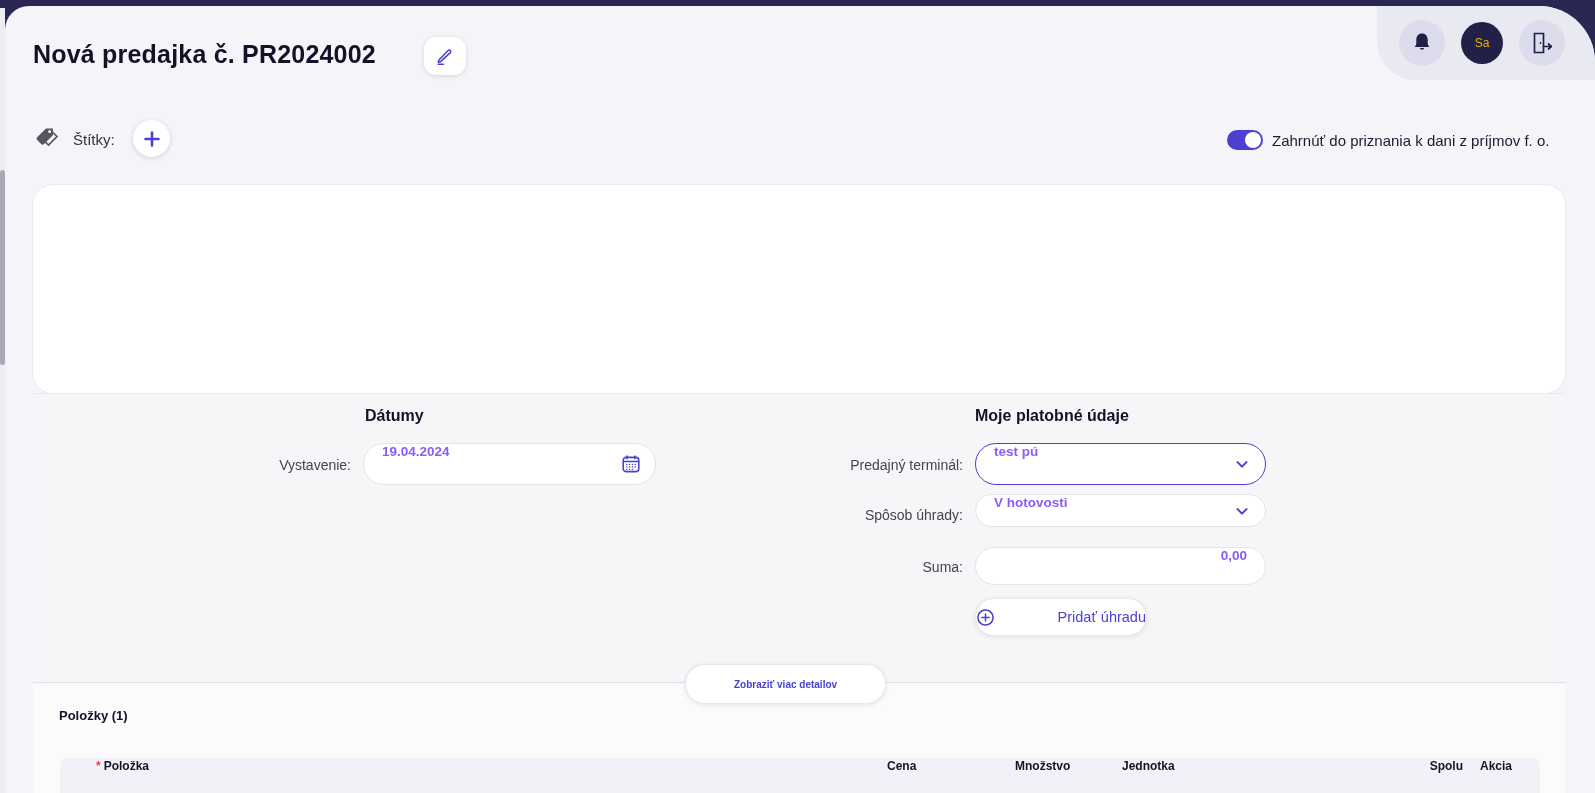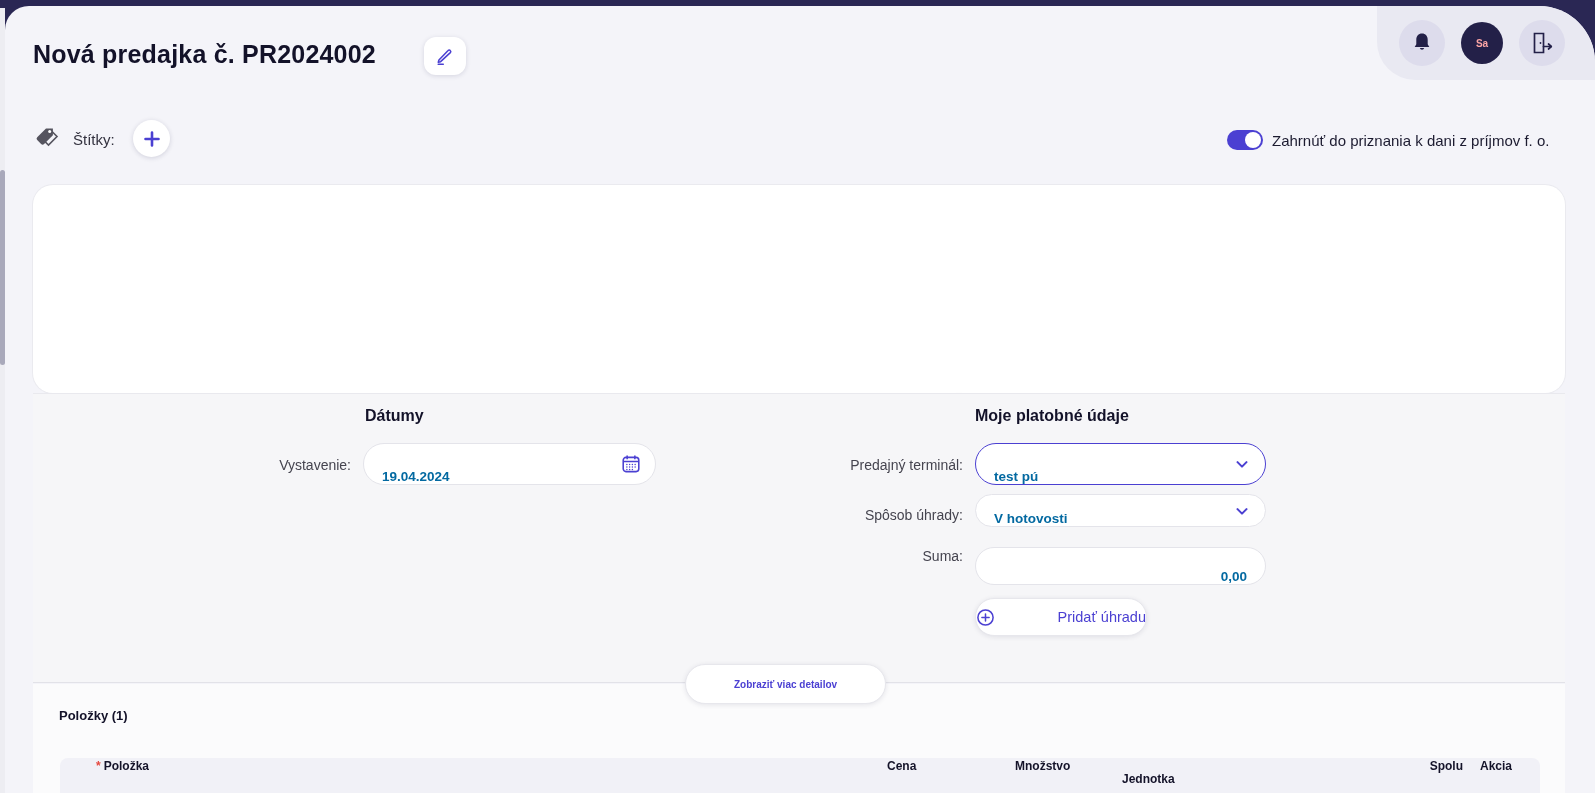--- a/index.html
+++ b/index.html
@@ -25,22 +25,22 @@
   .header-actions {
     position:absolute; right:0; top:0; width:218px; height:74px;
     background:#e9e9f2; border-bottom-left-radius:38px;
     display:flex; align-items:center; padding-left:22px; gap:16px;
   }
   .circle-btn {
     width:46px; height:46px; border-radius:50%; background:#dddcec;
     display:flex; align-items:center; justify-content:center; cursor:pointer; flex:0 0 auto;
   }
   .avatar {
-    width:42px; height:42px; border-radius:50%; background:#232048; color:#fca5a5;
-    font-size:10px; font-weight:bold; display:flex; align-items:center; justify-content:center;
+    width:42px; height:42px; border-radius:50%; background:#232048; color:#eab308;
+    font-size:12px; font-weight:normal; display:flex; align-items:center; justify-content:center;
     cursor:pointer; flex:0 0 auto;
   }
 
   .abs { position:absolute; }
 
   .page-title {
     left:33px; top:40px; font-size:25px; font-weight:bold; color:#131229; letter-spacing:.2px; z-index:2;
   }
   .edit-btn {
     left:424px; top:37px; width:42px; height:38px; background:#fff; border-radius:12px;
@@ -70,21 +70,21 @@
     box-shadow:0 0 0 1px rgba(225,225,232,.55); z-index:2;
   }
 
   .form-label {
     position:absolute; text-align:right; font-size:14px; color:#45444f; white-space:nowrap;
   }
   .req { color:#e5483f; font-weight:bold; margin-right:3px; }
 
   .pill {
     position:absolute; background:#fff; border:1px solid #e4e4ea; border-radius:22px;
-    display:flex; align-items:flex-end; padding:0 18px; font-size:13.5px; font-weight:bold; color:#0369a1;
+    display:flex; align-items:flex-start; padding:0 18px; font-size:13.5px; font-weight:bold; color:#8b5cf6;
     cursor:pointer;
   }
   .pill .chev { position:absolute; right:14px; top:50%; margin-top:-9px; }
 
   .customer-select { left:330px; top:210px; width:562px; height:44px; }
   .add-customer { position:absolute; left:905px; top:211px; width:42px; height:42px; }
   .external-input { left:330px; top:262px; width:600px; height:44px; cursor:text; }
   .desc-area {
     position:absolute; left:330px; top:316px; width:600px; height:60px; background:#fff;
     border:1px solid #e4e4ea; border-radius:20px 20px 4px 20px; cursor:text;
@@ -128,21 +128,21 @@
   .section-bottom { left:33px; top:684px; width:1532px; height:109px; background:#fbfbfc; z-index:2; }
   .items-heading { position:absolute; left:26px; top:24px; font-size:13px; font-weight:bold; color:#131229; }
   .items-header {
     position:absolute; left:27px; top:74px; width:1480px; height:35px; background:#f1f1f7;
     border-radius:8px 8px 0 0;
   }
   .col { position:absolute; top:1px; font-size:12px; font-weight:bold; color:#141329; white-space:nowrap; }
   .col-item     { left:36px; }
   .col-price    { left:827px; }
   .col-qty      { left:955px; }
-  .col-unit     { left:1062px;margin-top:13px; }
+  .col-unit     { left:1062px; }
   .col-total    { left:1345px; width:58px; text-align:right; }
   .col-action   { left:1420px; }
 
   svg { display:block; }
 </style>
 </head>
 <body>
 
 <div class="viewport">
 
@@ -291,21 +291,21 @@
     </div>
     <div class="pill method-select">
       <span>V hotovosti</span>
       <span class="chev">
         <svg width="18" height="18" viewBox="0 0 24 24" fill="none" stroke="#4b40d2" stroke-width="2.8" stroke-linecap="round" stroke-linejoin="round">
           <path d="M6 9.5 l6 6 6 -6"></path>
         </svg>
       </span>
     </div>
 
-    <div class="form-label" style="left:640px; top:154px; width:290px;text-align:right;">
+    <div class="form-label" style="left:640px; top:165px; width:290px;text-align:right;">
       <span>Suma:</span>
     </div>
     <div class="pill amount-input">
       <span>0,00</span>
     </div>
 
     <div class="add-payment-btn">
       <span>
         <svg width="19" height="19" viewBox="0 0 20 20" fill="none" stroke="#4b40d2" stroke-width="1.6" stroke-linecap="round">
           <circle cx="10" cy="10" r="8"></circle>

